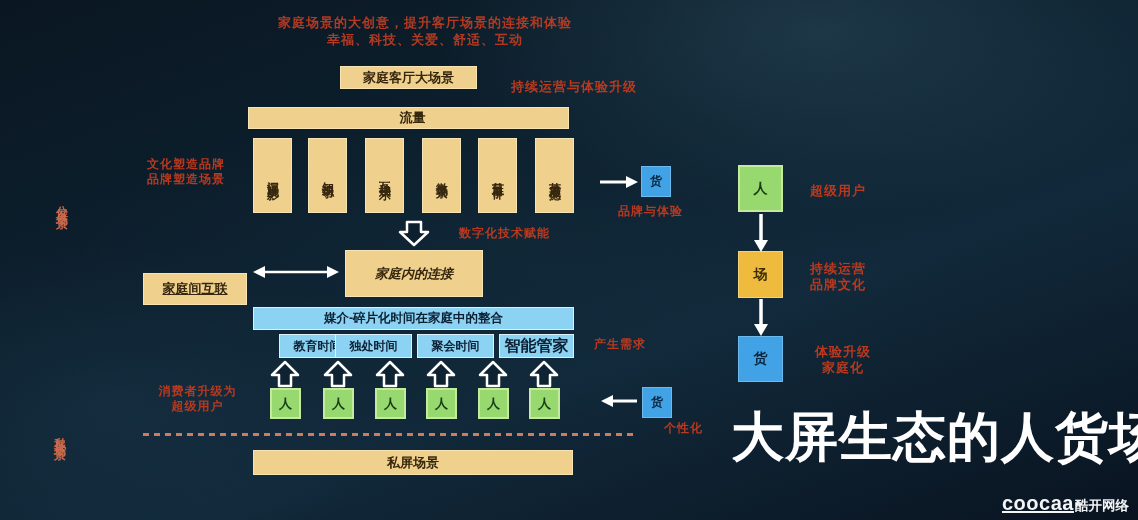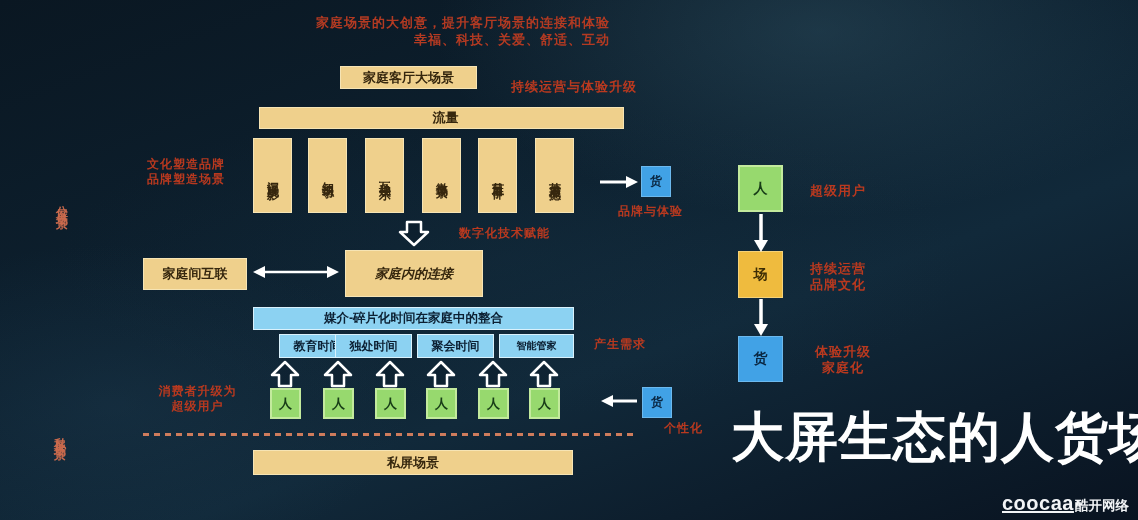--- a/index.html
+++ b/index.html
@@ -18,21 +18,21 @@
   .amber{background:#efbb3e;border:1px solid #f6d277;color:#3c2c05;}
   .blue-light{background:#8cd2f2;border:1px solid #d9f1fc;color:#0c2033;}
   .blue{background:#41a2e6;border:1px solid #6cb9ee;color:#0a2742;font-size:12px;}
   .green{background:#97d96e;border:2px solid #c3ea9d;color:#173c17;font-size:13px;}
   .vtext{writing-mode:vertical-rl;text-orientation:upright;letter-spacing:2px;}
   .note{position:absolute;color:#b9391f;font-weight:bold;font-size:12px;
         white-space:nowrap;letter-spacing:1px;}
   .note.center{text-align:center;}
   .side-label{position:absolute;writing-mode:vertical-rl;text-orientation:upright;
         color:#c96a4d;font-weight:bold;font-size:12px;letter-spacing:4px;}
-  .heading{position:absolute;left:240px;top:14px;width:370px;text-align:right;
+  .heading{position:absolute;left:240px;top:14px;width:370px;text-align:center;
         color:#b33a22;font-weight:bold;font-size:13px;line-height:17px;letter-spacing:1px;}
   .dashed-line{position:absolute;left:143px;top:433px;width:494px;height:3px;
         background:repeating-linear-gradient(90deg,#cf7c5c 0 6px,transparent 6px 11px);}
   .overlay{position:absolute;left:0;top:0;pointer-events:none;}
   .big-title{position:absolute;left:731px;top:402px;color:#ffffff;font-weight:bold;
         font-size:53px;letter-spacing:1px;white-space:nowrap;
         font-family:"DejaVu Serif","Liberation Serif",serif;}
   .logo{position:absolute;left:1002px;top:492px;color:#f2f4f6;white-space:nowrap;
         display:flex;align-items:baseline;}
   .logo .en{font-weight:800;font-size:20px;letter-spacing:0.5px;text-transform:lowercase;text-decoration:underline;}
@@ -44,48 +44,48 @@
 <div id="canvas">
 
   <div class="heading">
     <div>家庭场景的大创意，提升客厅场景的连接和体验</div>
     <div>幸福、科技、关爱、舒适、互动</div>
   </div>
 
   <div class="box yellow" style="left:340px;top:66px;width:137px;height:23px;">家庭客厅大场景</div>
   <div class="note" style="left:511px;top:78px;font-size:13px;">持续运营与体验升级</div>
 
-  <div class="box yellow" style="left:259px;top:107px;width:365px;height:22px;padding-left:8px;">流量</div>
+  <div class="box yellow" style="left:248px;top:107px;width:321px;height:22px;padding-left:8px;">流量</div>
 
   <div class="box yellow vtext" style="left:253px;top:138px;width:39px;height:75px;font-size:12px;">沉浸观影</div>
   <div class="box yellow vtext" style="left:308px;top:138px;width:39px;height:75px;font-size:12px;">知识学习</div>
   <div class="box yellow vtext" style="left:365px;top:138px;width:39px;height:75px;font-size:12px;">互动娱乐</div>
   <div class="box yellow vtext" style="left:422px;top:138px;width:39px;height:75px;font-size:12px;">微场景</div>
   <div class="box yellow vtext" style="left:478px;top:138px;width:39px;height:75px;font-size:12px;">节目事件</div>
   <div class="box yellow vtext" style="left:535px;top:138px;width:39px;height:75px;font-size:12px;">艺术震撼</div>
 
   <div class="note center" style="left:147px;top:157px;line-height:15px;">
     <div>文化塑造品牌</div>
     <div>品牌塑造场景</div>
   </div>
   <div class="side-label" style="left:53px;top:196px;">公屏场景</div>
 
   <div class="box blue" style="left:641px;top:166px;width:30px;height:31px;">货</div>
   <div class="note" style="left:618px;top:203px;">品牌与体验</div>
 
   <div class="note" style="left:443px;top:225px;margin-left:16px;">数字化技术赋能</div>
 
-  <div class="box yellow" style="left:143px;top:258px;width:104px;height:32px;">家庭间互联</div>
+  <div class="box yellow" style="left:143px;top:273px;width:104px;height:32px;text-decoration:underline;">家庭间互联</div>
   <div class="box yellow" style="left:345px;top:250px;width:138px;height:47px;font-style:italic;">家庭内的连接</div>
 
   <div class="box blue-light" style="left:253px;top:307px;width:321px;height:23px;font-size:12.5px;">媒介-碎片化时间在家庭中的整合</div>
   <div class="box blue-light" style="left:253px;top:334px;width:77px;height:24px;font-size:12px;margin-left:26px;">教育时间</div>
   <div class="box blue-light" style="left:335px;top:334px;width:77px;height:24px;font-size:12px;">独处时间</div>
   <div class="box blue-light" style="left:417px;top:334px;width:77px;height:24px;font-size:12px;">聚会时间</div>
-  <div class="box blue-light" style="left:499px;top:334px;width:75px;height:24px;font-size:10px;text-align:center;">智能管家</div>
+  <div class="box blue-light" style="left:499px;top:334px;width:75px;height:24px;font-size:16px;text-align:center;">智能管家</div>
   <div class="note" style="left:594px;top:336px;">产生需求</div>
 
   <div class="note center" style="left:150px;top:384px;width:95px;line-height:15px;">
     <div>消费者升级为</div>
     <div>超级用户</div>
   </div>
 
   <div class="box green" style="left:270px;top:388px;width:31px;height:31px;">人</div>
   <div class="box green" style="left:323px;top:388px;width:31px;height:31px;">人</div>
   <div class="box green" style="left:375px;top:388px;width:31px;height:31px;">人</div>

